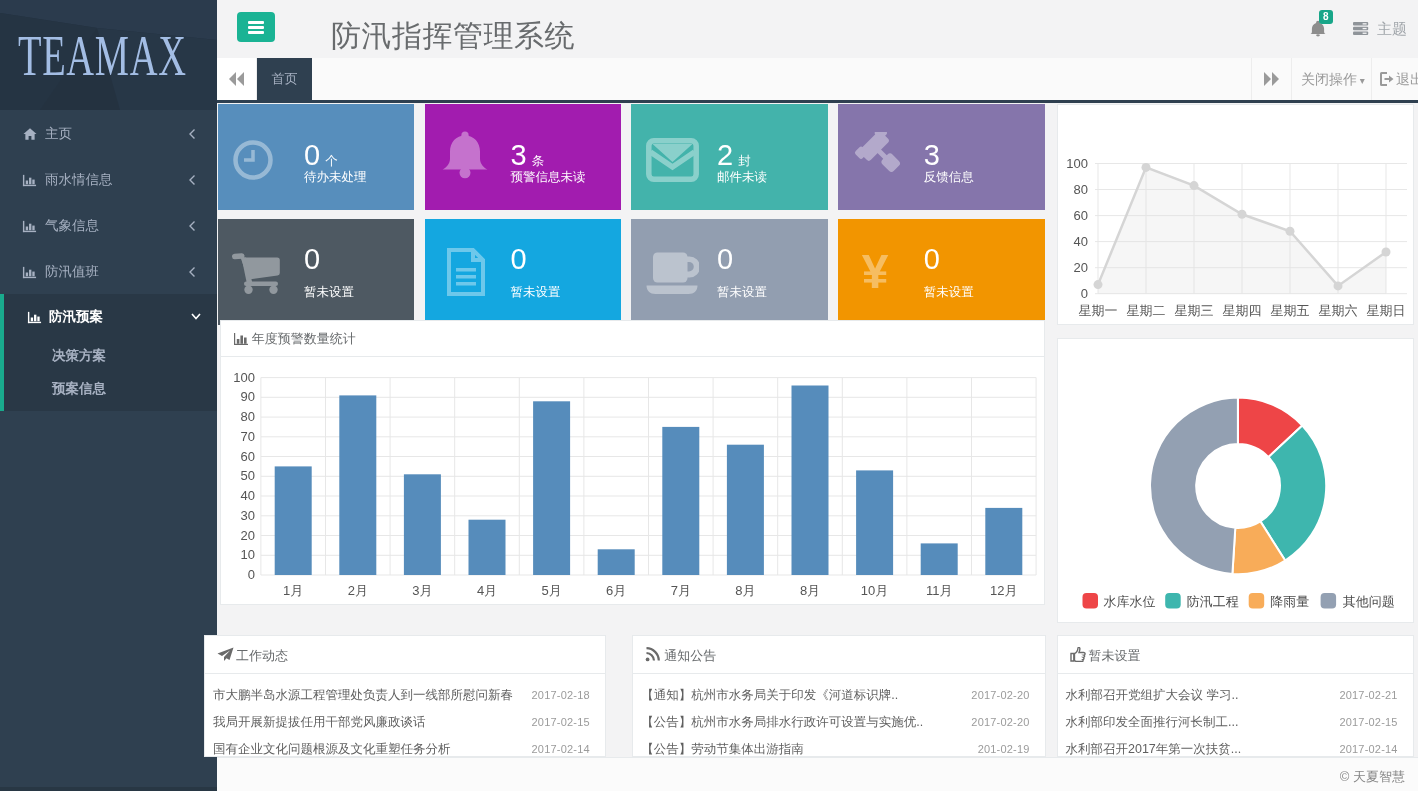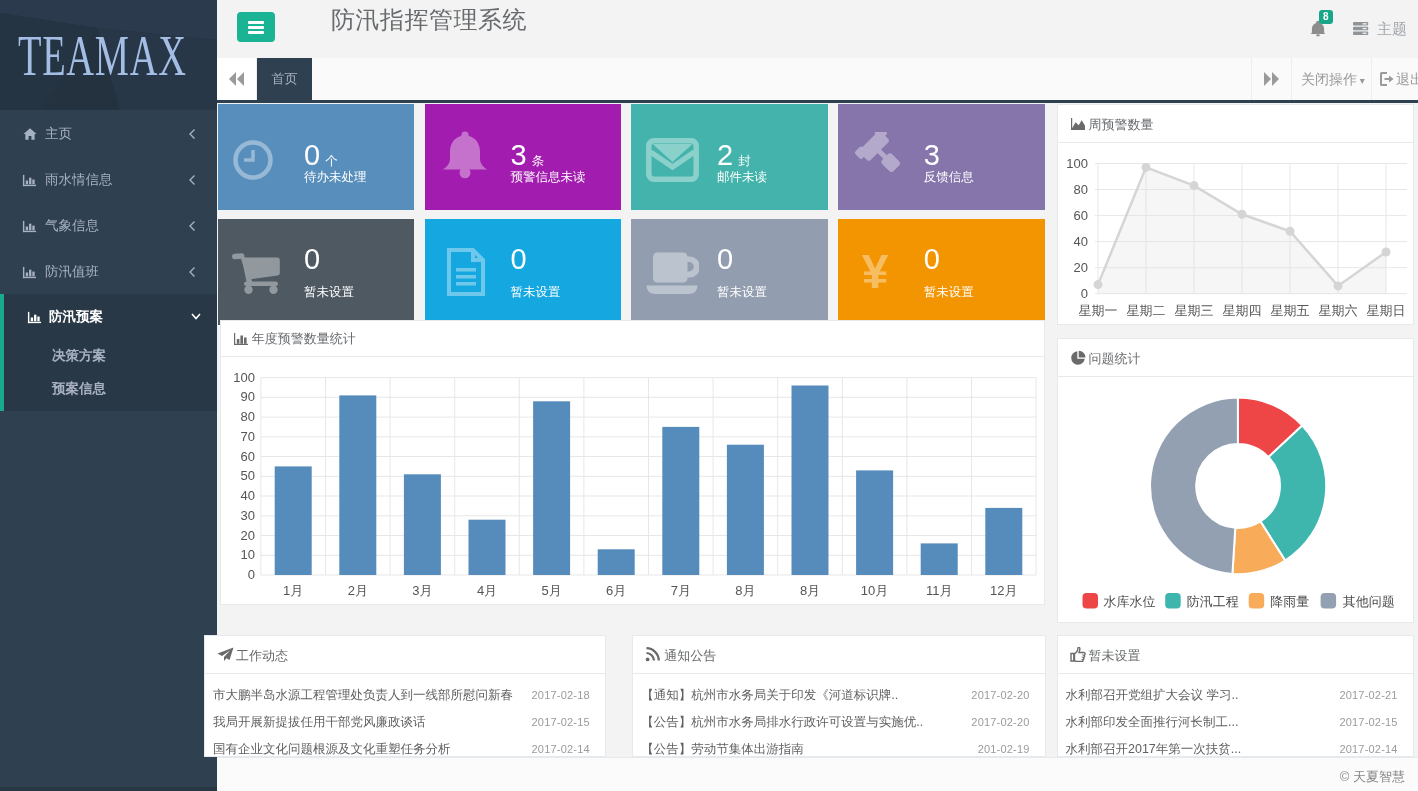--- a/index.html
+++ b/index.html
@@ -13,21 +13,21 @@
 #logo .t{position:absolute;left:18px;top:27px;font-family:"Liberation Serif",serif;font-size:57px;color:#a3bde4;transform:scale(0.675,1);transform-origin:0 0;letter-spacing:1px;line-height:1;white-space:nowrap}
 .mitem{position:absolute;left:0;width:217px;height:46px;color:#a7b1c2;font-size:13.5px;line-height:46px;font-weight:400}
 .mitem .ic{position:absolute;left:23px;top:15px}
 .mitem .tx{position:absolute;left:45px}
 #activeblk{position:absolute;left:0;top:294px;width:217px;height:117px;background:#293846;border-left:4px solid #19aa8d}
 .sub{position:absolute;left:52px;width:160px;height:33px;color:#a7b1c2;font-size:13.5px;line-height:33px;font-weight:600}
 
 #topbar{position:absolute;left:217px;top:0;width:1201px;height:58px;background:#f3f3f4}
 #hbtn{position:absolute;left:20px;top:12px;width:38px;height:30px;background:#1ab394;border-radius:4px}
 #hbtn .b{position:absolute;left:11px;width:16px;height:3px;background:#fff;border-radius:1px}
-#title{position:absolute;left:114px;top:4px;font-size:24px;color:#686b6d;font-weight:300;letter-spacing:0.5px}
+#title{position:absolute;left:114px;top:16px;font-size:30px;color:#686b6d;font-weight:300;letter-spacing:0.5px}
 
 #tabbar{position:absolute;left:217px;top:58px;width:1201px;height:42px;background:#fafafa}
 #tabbar .wbtn{position:absolute;left:0;top:0;width:40px;height:42px;background:#fff;border-right:1px solid #eee}
 #tab-home{position:absolute;left:40px;top:0;width:55px;height:42px;background:#2f4050;color:#a7b1c2;font-size:13px;text-align:center;line-height:42px}
 #darkline{position:absolute;left:217px;top:100px;width:1201px;height:3px;background:#2f4050}
 .tbtx{color:#999;font-size:14px}
 .vdiv{position:absolute;top:0;width:1px;height:42px;background:#ededed}
 
 .tile{position:absolute;color:#fff}
 .tile .num{position:absolute;left:86px;top:35px;font-size:29px;font-weight:400}
@@ -271,26 +271,20 @@
   </div>
   <div class="tile" style="left:837.8px;top:219px;width:206.8px;height:105.5px;background:#f29500">
     <div class="abs" style="left:24px;top:25px;font-size:48px;font-weight:bold;color:#fff;opacity:0.38">¥</div>
     <div class="num" style="top:24px">0</div>
     <div class="lbl">暂未设置</div>
   </div>
 </div>
 <div id="charts">
 
   <div class="panel" style="left:1056.5px;top:104px;width:357.2px;height:220.5px">
-    <div class="phead">
-      <svg width="16" height="16" viewBox="0 0 16 16">
-          <path d="M1 14 V2 h1.2 v10.2 l3.3 -6 l3.2 3 l3 -5 l3.3 5.5 V14 Z" fill="#6a6a6a"></path>
-        </svg>
-      <span class="pt">周预警数量</span>
-    </div>
     <svg width="355" height="180" style="position:absolute;left:0;top:38px" font-family="Liberation Sans,sans-serif">
       <g stroke="#e7e7e7" stroke-width="1">
         <line x1="37" y1="20.5" x2="349" y2="20.5"></line>
           <line x1="37" y1="46.5" x2="349" y2="46.5"></line>
           <line x1="37" y1="72.6" x2="349" y2="72.6"></line>
           <line x1="37" y1="98.6" x2="349" y2="98.6"></line>
           <line x1="37" y1="124.7" x2="349" y2="124.7"></line>
           <line x1="37" y1="150.7" x2="349" y2="150.7"></line>
         <line x1="40" y1="20.5" x2="40" y2="150.7"></line>
           <line x1="88" y1="20.5" x2="88" y2="150.7"></line>
@@ -409,29 +403,20 @@
           <text x="524.4" y="238">8月</text>
           <text x="589" y="238">8月</text>
           <text x="653.6" y="238">10月</text>
           <text x="718.2" y="238">11月</text>
           <text x="782.8" y="238">12月</text>
       </g>
     </svg>
   </div>
 
   <div class="panel" style="left:1056.5px;top:338px;width:357.2px;height:285px">
-    <div class="phead">
-      <svg width="16" height="16" viewBox="0 0 16 16">
-          <g fill="#6a6a6a">
-            <path d="M7.3 1.2 a6.8 6.8 0 1 0 7.5 7.5 h-7.5 z"></path>
-            <path d="M8.7 0.8 v6.8 h6.8 a6.8 6.8 0 0 0 -6.8 -6.8 z"></path>
-          </g>
-        </svg>
-      <span class="pt">问题统计</span>
-    </div>
     <svg width="355" height="245" style="position:absolute;left:0;top:38px" font-family="Liberation Sans,sans-serif">
       <path d="M179.9 20.6 A88.3 88.3 0 0 1 244.3 48.5 L210.5 80.1 A42 42 0 0 0 179.9 66.9 Z" fill="#ee4547" stroke="#fff" stroke-width="2"></path>
       <path d="M244.3 48.5 A88.3 88.3 0 0 1 227.2 183.5 L202.4 144.4 A42 42 0 0 0 210.5 80.1 Z" fill="#3eb6ae" stroke="#fff" stroke-width="2"></path>
       <path d="M227.2 183.5 A88.3 88.3 0 0 1 174.4 197.0 L177.3 150.8 A42 42 0 0 0 202.4 144.4 Z" fill="#f8ac59" stroke="#fff" stroke-width="2"></path>
       <path d="M174.4 197.0 A88.3 88.3 0 0 1 179.9 20.6 L179.9 66.9 A42 42 0 0 0 177.3 150.8 Z" fill="#93a0b2" stroke="#fff" stroke-width="2"></path>
       <g font-size="13" fill="#4a4a4a">
         <rect x="24.5" y="215.9" width="15.5" height="15.5" rx="4" fill="#ee4547"></rect>
           <text x="45.5" y="228.5">水库水位</text>
         <rect x="107.2" y="215.9" width="15.5" height="15.5" rx="4" fill="#3eb6ae"></rect>
           <text x="128.8" y="228.5">防汛工程</text>

